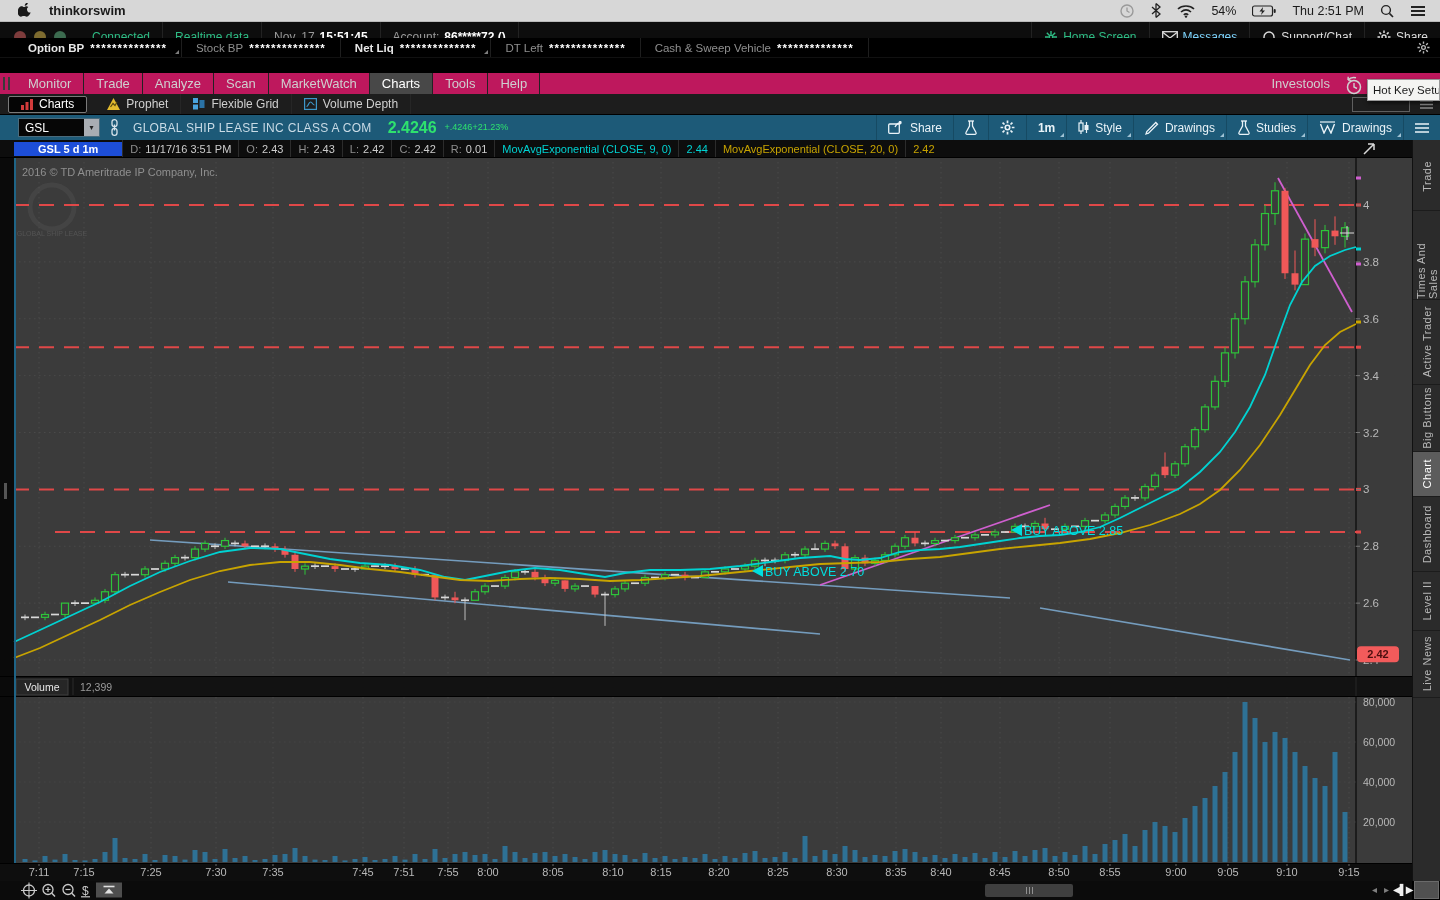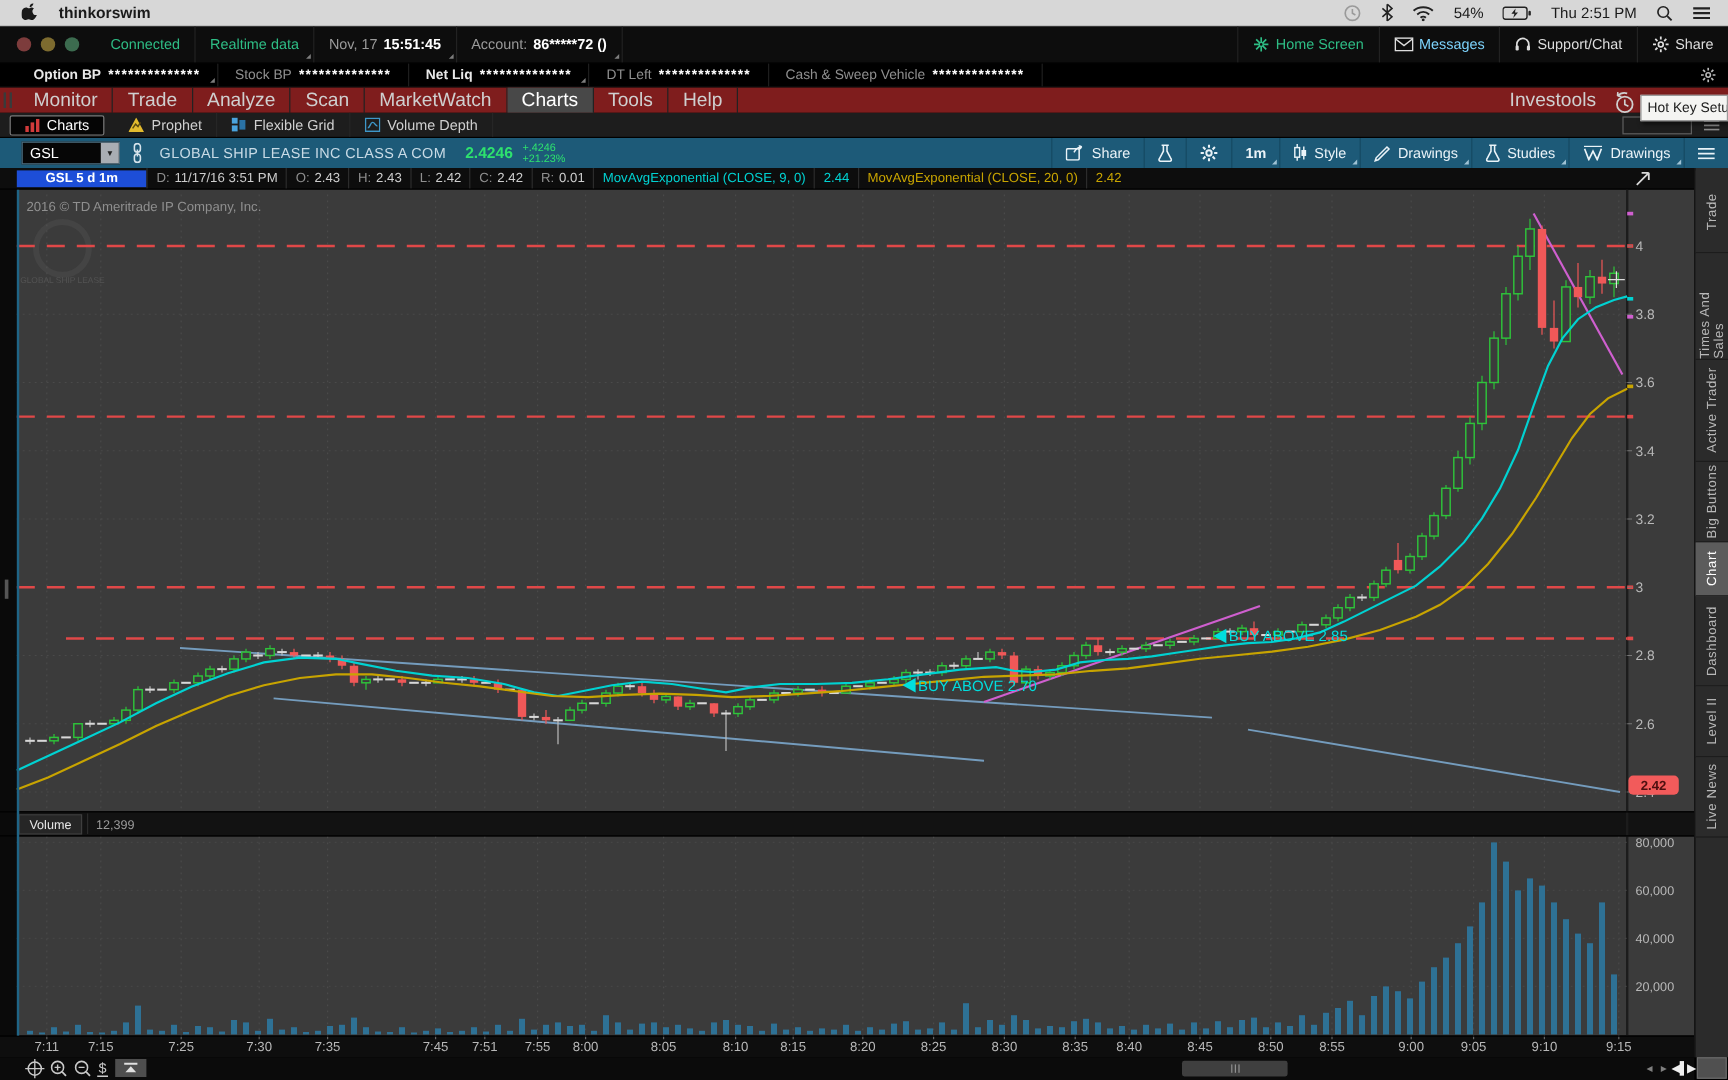--- a/index.html
+++ b/index.html
@@ -20,53 +20,53 @@
            display:flex;align-items:center;font-size:12px;color:#9a9a9a;border-bottom:1px solid #000;}
   .tl{width:12px;height:12px;border-radius:50%;margin-right:8px;}
   .cgroup{position:relative;display:flex;align-items:center;gap:5px;padding:6px 12px;border-right:1px solid #222;height:100%;}
   .green-t{color:#2ebd85;}
   .whiteb{color:#fff;font-weight:bold;}
   .fold::after{content:'';position:absolute;right:2px;bottom:3px;border-left:4px solid transparent;border-bottom:4px solid #7d7d7d;}
   #connbar .cright{margin-left:auto;display:flex;align-items:center;height:100%;}
   #connbar .cright .cgroup{border-right:none;border-left:1px solid #222;color:#ddd;}
 
   
-  #acctbar{position:absolute;left:0;top:53px;width:1440px;height:20px;background:#000;display:flex;
+  #acctbar{position:absolute;left:0;top:38px;width:1440px;height:20px;background:#000;display:flex;
            align-items:center;font-size:11.5px;border-bottom:1px solid #111;}
   .acct-item{position:relative;display:flex;align-items:center;gap:6px;padding:0 14px;height:100%;border-right:1px solid #1e1e1e;}
   .acct-label{color:#8f8f8f;}
   .acct-label.bold{color:#e8e8e8;font-weight:bold;}
   .acct-value{color:#fff;font-weight:bold;letter-spacing:1px;}
   #acct-gear{margin-left:auto;padding-right:10px;}
 
   
-  #maintabs{position:absolute;left:0;top:73px;width:1440px;height:21px;background:#7f1d1d;
-            display:flex;align-items:center;font-size:16px;color:#cfcfcf;}
+  #maintabs{position:absolute;left:0;top:73px;width:1440px;height:21px;background:#be185d;
+            display:flex;align-items:center;font-size:13px;color:#cfcfcf;}
   .mtab{padding:3px 12px;height:100%;display:flex;align-items:center;cursor:default;border-right:1px solid #222;}
   .mtab.sel{background:#484848;color:#fff;}
   #investools{margin-left:auto;padding:3px 14px;color:#cfcfcf;}
   .lgrip{width:7px;height:13px;margin:0 6px 0 3px;border-left:2px solid #3a3a3a;border-right:2px solid #3a3a3a;}
 
   
   #subtabs{position:absolute;left:0;top:94px;width:1440px;height:21px;background:#1d1d1d;
            display:flex;align-items:center;font-size:12px;color:#cfcfcf;border-bottom:1px solid #000;}
   .stabitem{display:flex;align-items:center;gap:6px;padding:0 12px;height:100%;border-right:1px solid #262626;}
   .stabitem.sel{background:#050505;border:1px solid #7a7a7a;border-radius:2px;margin-left:8px;height:17px;color:#fff;}
   #layout-rect{position:absolute;left:1352px;top:3px;width:58px;height:15px;border:1px solid #5f5f5f;}
   #subtab-menu{position:absolute;left:1420px;top:6px;}
 
   
   #symtoolbar{position:absolute;left:0;top:115px;width:1440px;height:25px;background:#1d5a78;
               display:flex;align-items:center;color:#eaf3f8;font-size:12px;}
   #symbox{display:flex;align-items:center;margin-left:18px;width:82px;height:19px;background:#060606;border:1px solid #4a6b7c;}
   #symbox .symtext{flex:1;padding-left:6px;color:#fff;font-size:12px;}
   #symbox .symdrop{width:15px;height:17px;background:#a9adb3;color:#222;font-size:8px;display:flex;align-items:center;justify-content:center;}
   #company{color:#c9dbe6;margin-left:14px;letter-spacing:.3px;}
-  #last-price{color:#2ee26e;font-weight:bold;font-size:13px;margin-left:16px;}
-  #chgcol{display:flex;flex-direction:column;line-height:9px;margin-left:8px;font-size:9px;color:#2ee26e;}
+  #last-price{color:#2ee26e;font-weight:bold;font-size:16px;margin-left:16px;}
+  #chgcol{display:flex;flex-direction:row;line-height:9px;margin-left:8px;font-size:9px;color:#2ee26e;}
   #tb-right{margin-left:auto;display:flex;align-items:center;height:100%;}
   .tbtn{position:relative;display:flex;align-items:center;gap:6px;padding:0 11px;height:100%;border-left:1px solid #164a63;}
   .tbtn .fold2{position:absolute;right:2px;bottom:3px;border-left:4px solid transparent;border-bottom:4px solid #9fc2d4;}
   .bold{font-weight:bold;}
 
   
   #ohlcbar{position:absolute;left:0;top:140px;width:1412px;height:18px;background:#0d0d0d;display:flex;
            align-items:center;font-size:11px;color:#8f8f8f;border-bottom:1px solid #000;}
   #ohlc-title{background:#1d4ed8;color:#fff;font-weight:bold;padding:1px 24px;margin-left:14px;}
   .ofield{padding:0 7px;border-left:1px solid #2c2c2c;display:flex;gap:4px;height:100%;align-items:center;}

